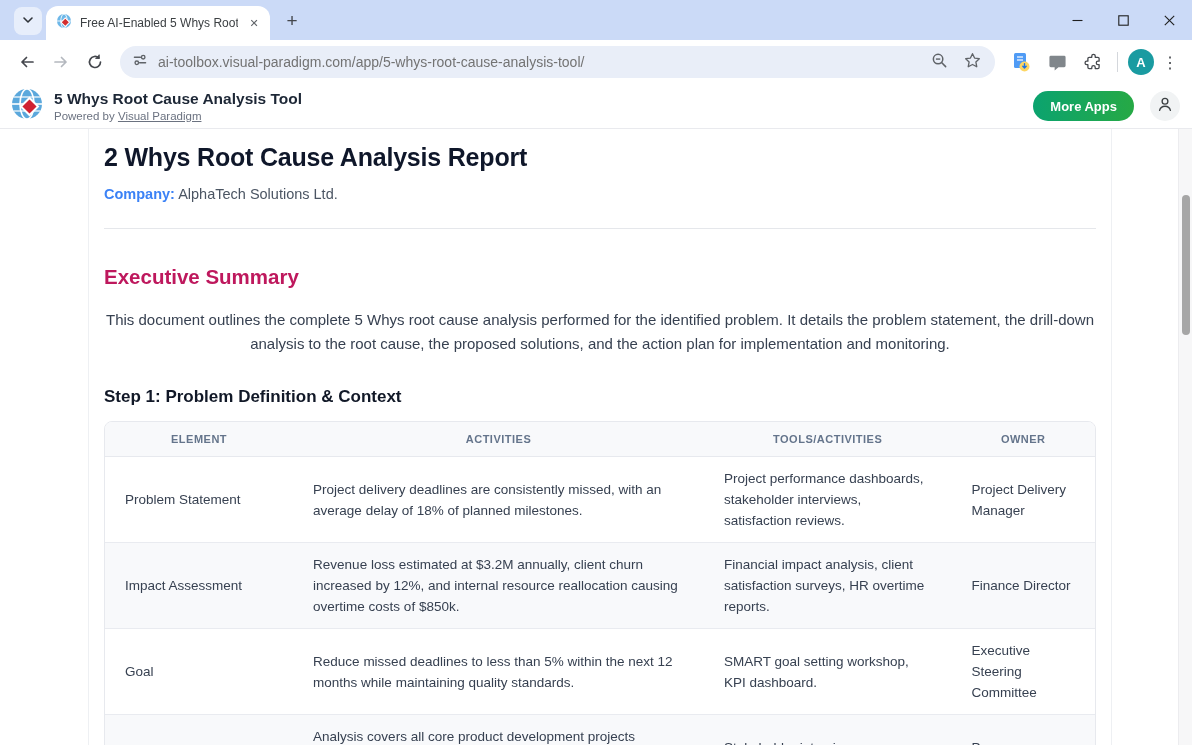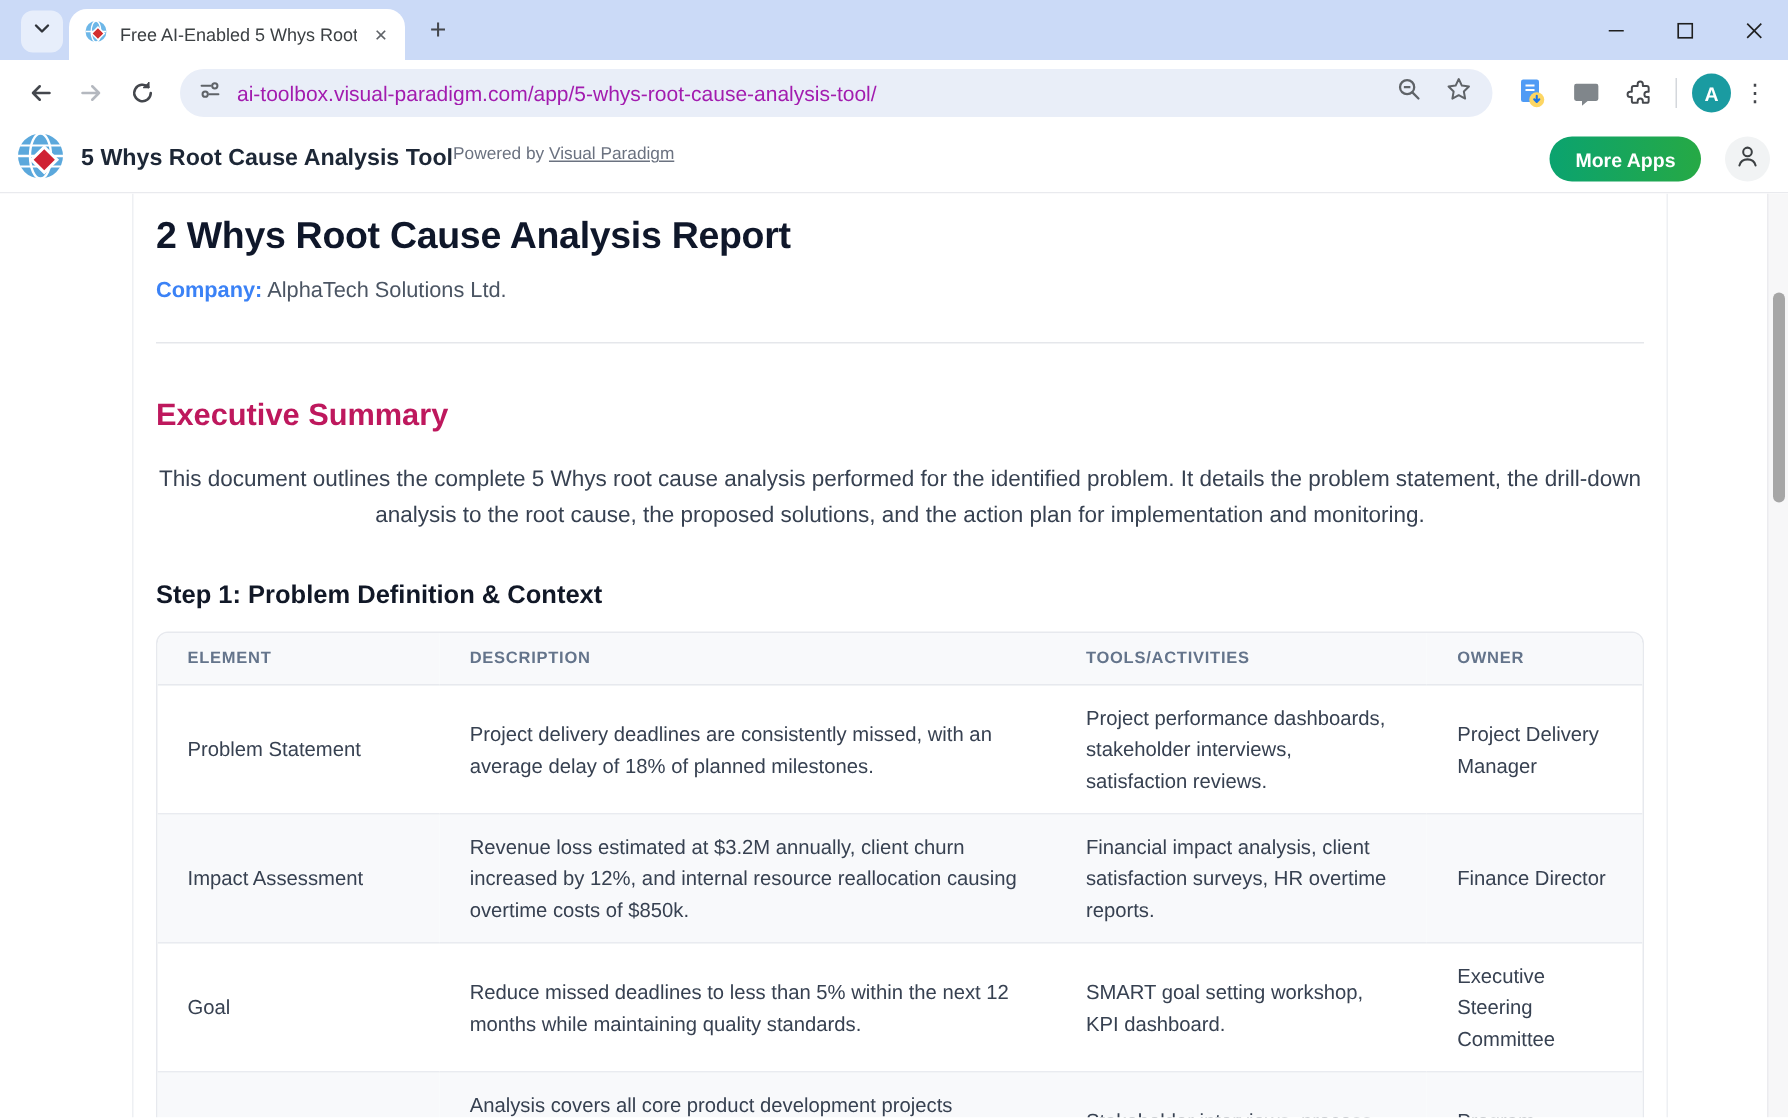--- a/index.html
+++ b/index.html
@@ -21,34 +21,34 @@
   .tb-spacer { flex:1; }
   .win-controls { display:flex; align-items:center; height:40px; }
   .win-btn { width:46px; height:40px; display:flex; align-items:center; justify-content:center; }
 
   
   .toolbar { height:44px; background:#fff; display:flex; align-items:center; padding:0 10px; }
   .nav-btn { width:34px; height:34px; display:flex; align-items:center; justify-content:center;
     border-radius:50%; }
   .url-bar { flex:1; height:32px; margin:0 8px; background:#e9eef8; border-radius:16px;
     display:flex; align-items:center; padding:0 12px 0 12px; gap:10px; }
-  .url-text { flex:1; font-size:14px; color:#a21caf; white-space:nowrap; overflow:hidden; }
+  .url-text { flex:1; font-size:14px; color:#737373; white-space:nowrap; overflow:hidden; }
   .url-icons { display:flex; align-items:center; gap:16px; padding-right:2px; }
   .tool-icon { width:30px; height:30px; display:flex; align-items:center; justify-content:center;
     border-radius:50%; margin:0 3px; }
   .divider-v { width:1px; height:20px; background:#d4d7dc; margin:0 6px; }
   .chrome-avatar { width:26px; height:26px; border-radius:50%; background:#1a9ba1; color:#fff;
     font-size:13px; font-weight:bold; display:flex; align-items:center; justify-content:center;
     margin:0 4px; }
   .kebab { font-size:16px; color:#45484d; letter-spacing:0; width:24px; text-align:center; }
 
   
   .app-header { height:45px; background:#fff; border-bottom:1px solid #e9eaee;
     display:flex; align-items:center; padding:0 12px 0 10px; gap:10px; }
-  .app-titles { display:flex; flex-direction:row; justify-content:flex-start; line-height:1.25; }
+  .app-titles { display:flex; flex-direction:column; justify-content:flex-start; line-height:1.25; }
   .app-title { font-size:15.5px; font-weight:bold; color:#1d2736; }
   .app-sub { font-size:11.5px; color:#6b7280; }
   .app-sub a { color:#6b7280; text-decoration:underline; }
   .hdr-spacer { flex:1; }
   .more-apps { height:30px; padding:0 17px; border:none; border-radius:16px; color:#fff;
     font-size:13px; font-weight:bold; font-family:inherit;
     background:linear-gradient(90deg,#0ba36f,#26a945); display:flex; align-items:center; }
   .user-btn { width:30px; height:30px; border-radius:50%; background:#f1f3f4;
     display:flex; align-items:center; justify-content:center; margin-left:6px; }
 
@@ -58,21 +58,21 @@
     border-left:1px solid #eef0f3; border-right:1px solid #eef0f3; padding:14px 15px 0; }
   h1.report-title { font-size:25px; font-weight:bold; color:#0f172a; letter-spacing:-0.2px; }
   .meta { margin-top:11px; font-size:14.5px; line-height:22px; color:#4b5563; }
   .meta b { color:#3b82f6;margin-top:36px; }
   hr.sep { border:none; border-top:1px solid #e5e7eb; margin-top:23px; }
   h2.exec { margin-top:36px; font-size:20.5px; font-weight:bold; color:#be185d; }
   p.exec-body { margin-top:19px; font-size:15px; line-height:24px; color:#374151;text-align:center; }
   h3.step { margin-top:31px; font-size:17px; font-weight:bold; color:#111827; }
   .table-card { margin-top:14px; border:1px solid #e7e9ee; border-radius:8px; overflow:hidden; }
   table.step1 { width:100%; border-collapse:collapse; font-size:13.5px; }
-  table.step1 th { background:#f8f9fb; text-align:left; padding:11px 20px; font-size:11px;
+  table.step1 th { background:#f8f9fb; text-align:center; padding:11px 20px; font-size:11px;
     font-weight:bold; letter-spacing:.5px; color:#64748b; border-bottom:1px solid #e7e9ee; }
   table.step1 td { padding:11px 20px; color:#374151; line-height:21px; vertical-align:middle; }
   table.step1 tbody tr { border-top:1px solid #e9ebf0; }
   table.step1 tbody tr:first-child { border-top:none; }
   table.step1 tbody tr:nth-child(even) { background:#f8f9fb; }
   .c-el { width:19%; } .c-desc { width:41.5%; } .c-tools { width:25%; } .c-own { width:14.5%; }
 
   
   .sb-track { position:absolute; top:0; right:0; width:14px; height:100%;
     background:#f7f7f8; border-left:1px solid #ececef; }
@@ -229,21 +229,21 @@
       </div>
       <hr class="sep">
       <h2 class="exec">Executive Summary</h2>
       <p class="exec-body">This document outlines the complete 5 Whys root cause analysis performed for the identified problem. It details the problem statement, the drill-down analysis to the root cause, the proposed solutions, and the action plan for implementation and monitoring.</p>
       <h3 class="step">Step 1: Problem Definition &amp; Context</h3>
       <div class="table-card">
         <table class="step1">
           <thead>
             <tr>
               <th class="c-el">ELEMENT</th>
-              <th class="c-desc">DESCRIPTION</th>
+              <th class="c-desc">ACTIVITIES</th>
               <th class="c-tools">TOOLS/ACTIVITIES</th>
               <th class="c-own">OWNER</th>
             </tr>
           </thead>
           <tbody>
 
               <tr>
                 <td>Problem Statement</td>
                 <td>Project delivery deadlines are consistently missed, with an average delay of 18% of planned milestones.</td>
                 <td>Project performance dashboards, stakeholder interviews, satisfaction reviews.</td>

